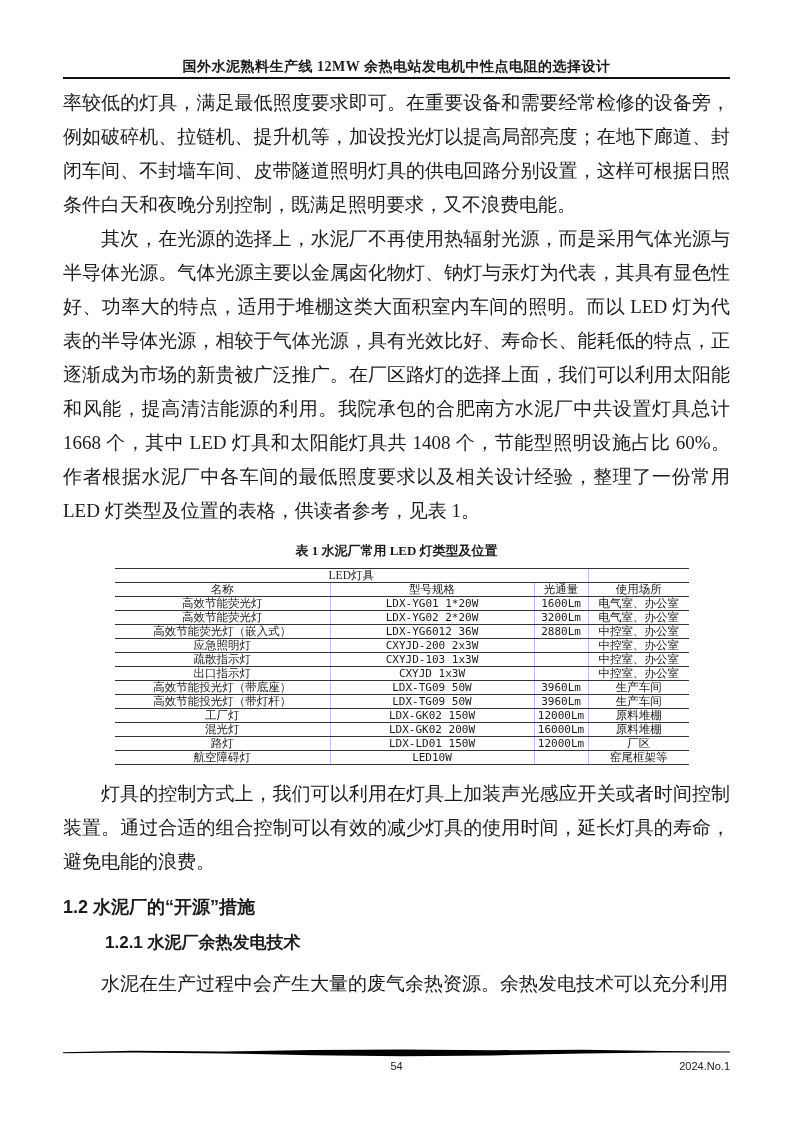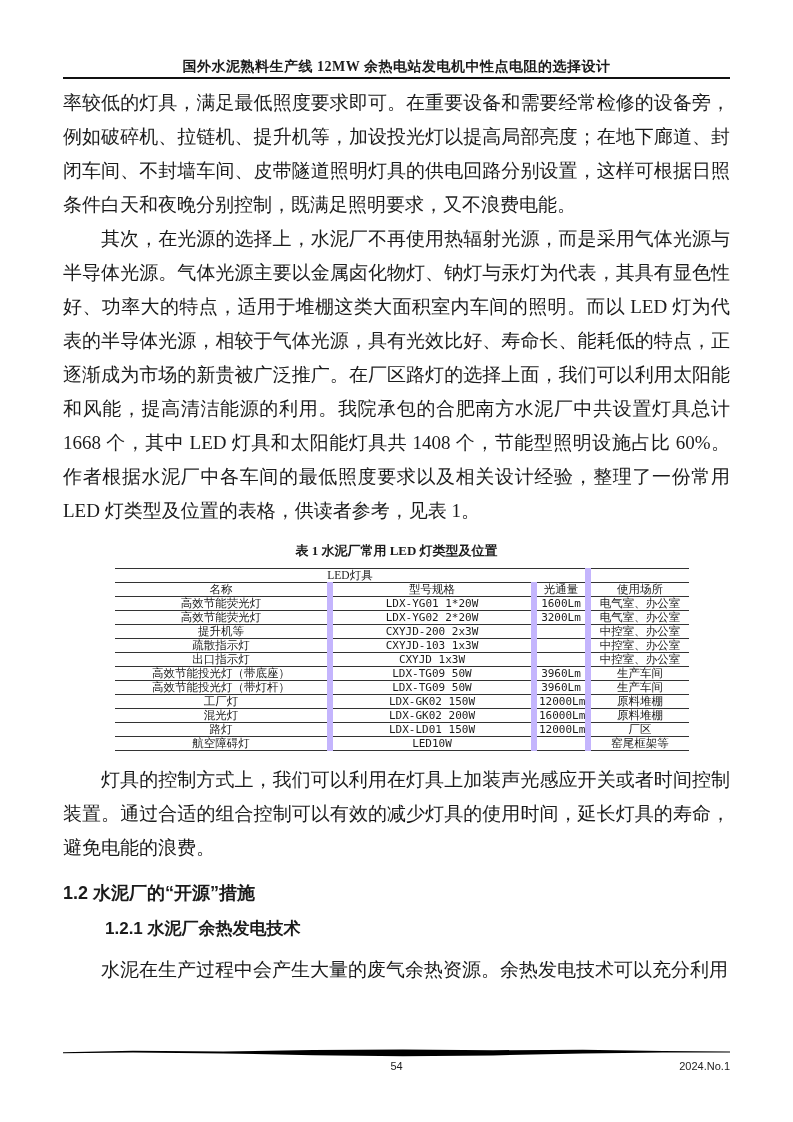--- a/index.html
+++ b/index.html
@@ -51,21 +51,21 @@
   }
   table.led td, table.led th {
     border-top: 1px solid #333;
     border-bottom: 1px solid #333;
     padding: 0 2px;
     height: 13px; line-height: 13px;
     text-align: center;
     font-weight: 400;
     white-space: nowrap; overflow: hidden;
   }
-  table.led .vline { border-left: 6px solid #c4b5fd; }
+  table.led .vline { border-left: 1px solid #c4b5fd; }
   table.led .mono { font-family: "DejaVu Sans Mono", "Liberation Mono", monospace; font-size: 11px; }
 
   .h12 {
     margin: 16px 0 0 0;
     font-family: "Liberation Sans", "DejaVu Sans", sans-serif;
     font-weight: 700; font-size: 18px; line-height: 24px;
   }
   .h121 {
     margin: 12px 0 0 42px;
     font-family: "Liberation Sans", "DejaVu Sans", sans-serif;
@@ -129,21 +129,27 @@
             <td class="vline mono">1600Lm</td>
             <td class="vline">电气室、办公室</td>
           </tr>
           <tr>
             <td>高效节能荧光灯</td>
             <td class="vline mono">LDX-YG02 2*20W</td>
             <td class="vline mono">3200Lm</td>
             <td class="vline">电气室、办公室</td>
           </tr>
           <tr>
-            <td>提升机等</td>
+            <td>高效节能荧光灯（嵌入式）</td>
+            <td class="vline mono">LDX-YG6012 36W</td>
+            <td class="vline mono">2880Lm</td>
+            <td class="vline">中控室、办公室</td>
+          </tr>
+          <tr>
+            <td>应急照明灯</td>
             <td class="vline mono">CXYJD-200 2x3W</td>
             <td class="vline mono"></td>
             <td class="vline">中控室、办公室</td>
           </tr>
           <tr>
             <td>疏散指示灯</td>
             <td class="vline mono">CXYJD-103 1x3W</td>
             <td class="vline mono"></td>
             <td class="vline">中控室、办公室</td>
           </tr>

